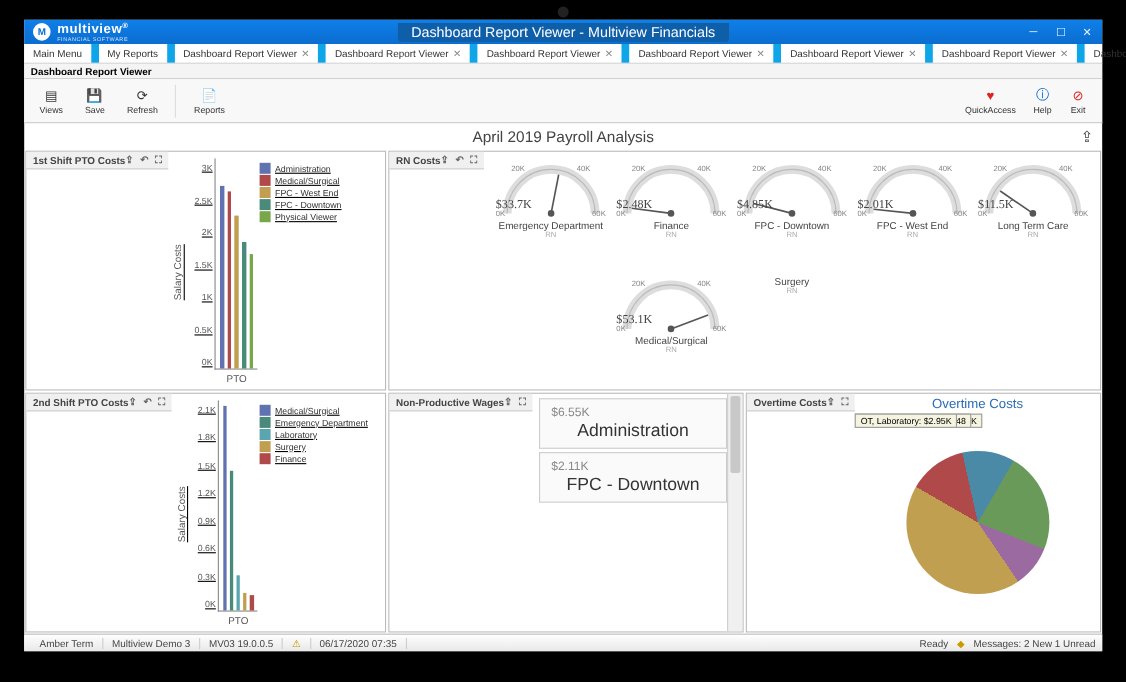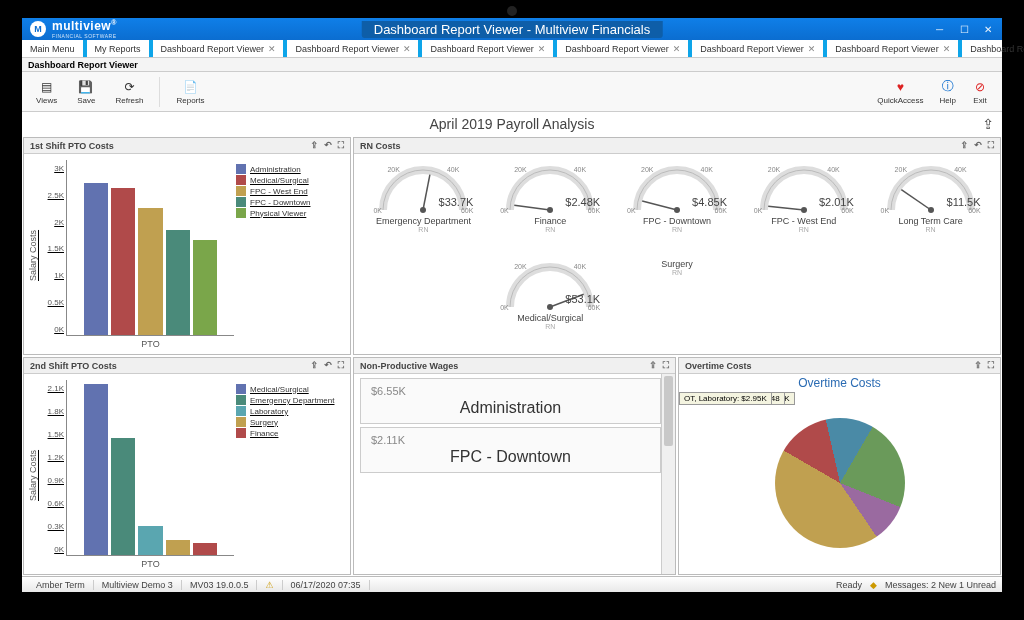--- a/index.html
+++ b/index.html
@@ -10,32 +10,32 @@
   .titlebar { height: 22px; background: linear-gradient(#0f7fe8,#0b6dd0); color:#fff; display:flex; align-items:center; padding:0 8px; position:relative; }
   .logo { display:flex; align-items:center; gap:6px; }
   .logo-badge { width:16px; height:16px; background:#fff; border-radius:50%; display:flex; align-items:center; justify-content:center; color:#0b6dd0; font-weight:bold; font-size:9px; }
   .brand { font-weight:600; font-size:12px; letter-spacing:0.5px; }
   .brand sup{font-size:7px;}
   .tagline { font-size:5px; opacity:.8; letter-spacing:.5px; }
   .title-center { position:absolute; left:50%; transform:translateX(-50%); font-size:13px; background:#0e5ea8; padding:1px 12px; border-radius:0 0 3px 3px; }
   .winbtns { margin-left:auto; display:flex; gap:14px; }
   .winbtn { width:10px; height:10px; display:inline-block; cursor:pointer; opacity:.9; }
   .tabstrip { height:18px; background:#fff; border-bottom:1px solid #ccc; display:flex; align-items:stretch; font-size:9px; color:#333; }
-  .tab { padding:0 8px; display:flex; align-items:center; border-right:4px solid #0ea5e9; white-space:nowrap; cursor:pointer; }
+  .tab { padding:0 8px; display:flex; align-items:center; border-right:7px solid #0ea5e9; white-space:nowrap; cursor:pointer; }
   .tab .x { margin-left:4px; color:#888; }
   .subbar { height:14px; background:#f4f4f4; border-bottom:1px solid #ccc; font-size:9px; padding:0 6px; display:flex; align-items:center; font-weight:600; }
   .toolbar { height:40px; background:#f8f8f8; border-bottom:1px solid #ccc; display:flex; align-items:center; padding:0 6px; gap:4px; }
   .tbtn { display:flex; flex-direction:column; align-items:center; gap:1px; padding:2px 8px; font-size:8px; color:#333; cursor:pointer; }
   .tbtn .ico { width:16px;height:16px; display:flex; align-items:center; justify-content:center; font-size:12px; }
   .tsep { width:1px; height:30px; background:#ddd; margin:0 4px; }
   .tool-right { margin-left:auto; display:flex; }
   .page-title { text-align:center; font-size:14px; color:#444; padding:4px 0; position:relative; }
   .page-title .export { position:absolute; right:8px; top:4px; cursor:pointer; }
   .grid { flex:1; display:grid; grid-template-columns: 330px 1fr; grid-template-rows: 1fr 1fr; gap:0; overflow:hidden; }
-  .panel { border:1px solid #bbb; margin:1px; display:flex; flex-direction:column; background:#fff; }
+  .panel { border:1px solid #bbb; margin:1px; display:flex; flex-direction:row; background:#fff; }
   .phead { height:16px; background:#f0f0f0; border-bottom:1px solid #ccc; display:flex; align-items:center; padding:0 6px; font-size:9px; font-weight:600; color:#444; }
   .phead .ptools { margin-left:auto; display:flex; gap:6px; color:#666; }
   .phead .ptools span{cursor:pointer;}
   .pbody { flex:1; position:relative; overflow:hidden; }
 
   
   .barchart { position:absolute; inset:6px 4px 4px 4px; display:flex;text-decoration:underline; }
   .ylabel { writing-mode:vertical-rl; transform:rotate(180deg); font-size:9px; color:#555; text-align:center; }
   .yaxis { width:28px; display:flex; flex-direction:column; justify-content:space-between; align-items:flex-end; padding:4px 2px 16px 0; font-size:8px; color:#555; }
   .plot { flex:1; border-left:1px solid #888; border-bottom:1px solid #888; position:relative; margin-bottom:14px; }
@@ -43,21 +43,21 @@
   .bar { flex:1; }
   .xlabel { position:absolute; bottom:-14px; left:0; right:0; text-align:center; font-size:9px; color:#555;}
   .legend { width:112px; padding:4px 2px; font-size:8px; color:#333; }
   .legend-item { display:flex; align-items:center; gap:4px; margin-bottom:1px; }
   .sw { width:10px; height:10px; }
 
   
   .gauges { padding:6px 8px; display:grid; grid-template-columns: repeat(5,1fr); grid-template-rows: 1fr 1fr; gap:6px 4px; height:100%; }
   .gauge { display:flex; flex-direction:column; align-items:center; font-size:8px; color:#555; }
   .garc { width:100px; height:54px; position:relative; }
-  .gval { font-size:11px; color:#444; position:absolute; bottom:6px; left:0; right:0; text-align:right; }
+  .gval { font-size:11px; color:#444; position:absolute; bottom:6px; left:0; right:0; text-align:left;font-family:Liberation Serif, serif; }
   .gname { font-size:9px; color:#444; margin-top:2px; text-align:center; }
   .gsub { font-size:7px; color:#aaa; }
   .gtick { position:absolute; font-size:7px; color:#888; }
 
   
   .cards-wrap{display:flex; height:100%;}
   .cards { flex:1; overflow:hidden; padding:4px 0 4px 6px; display:flex; flex-direction:column; gap:3px;}
   .card { border:1px solid #ccc; padding:6px 10px; background:#fafafa;}
   .card .amt { font-size:11px; color:#888; }
   .card .lab { font-size:16px; text-align:center; color:#333; margin-top:2px; }

